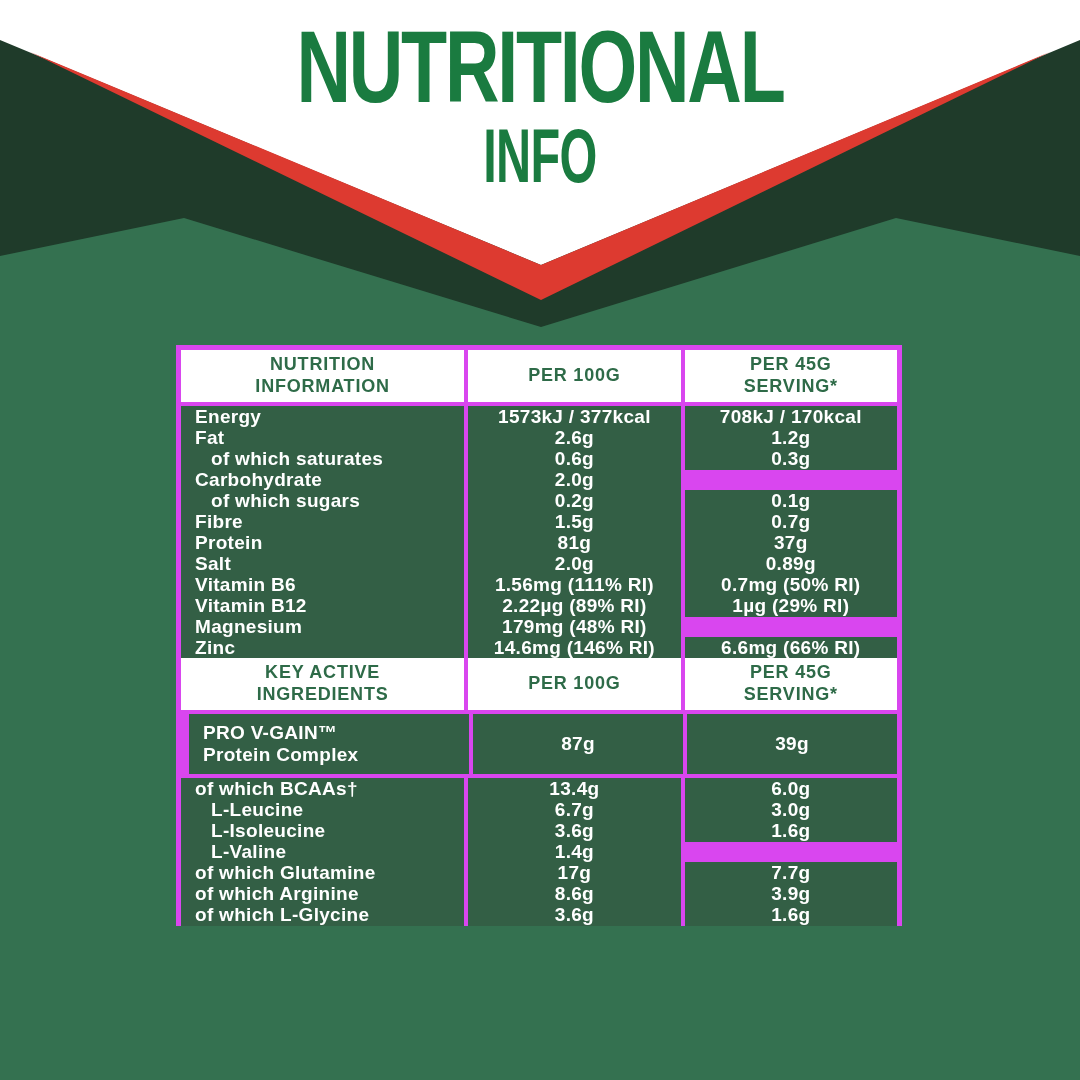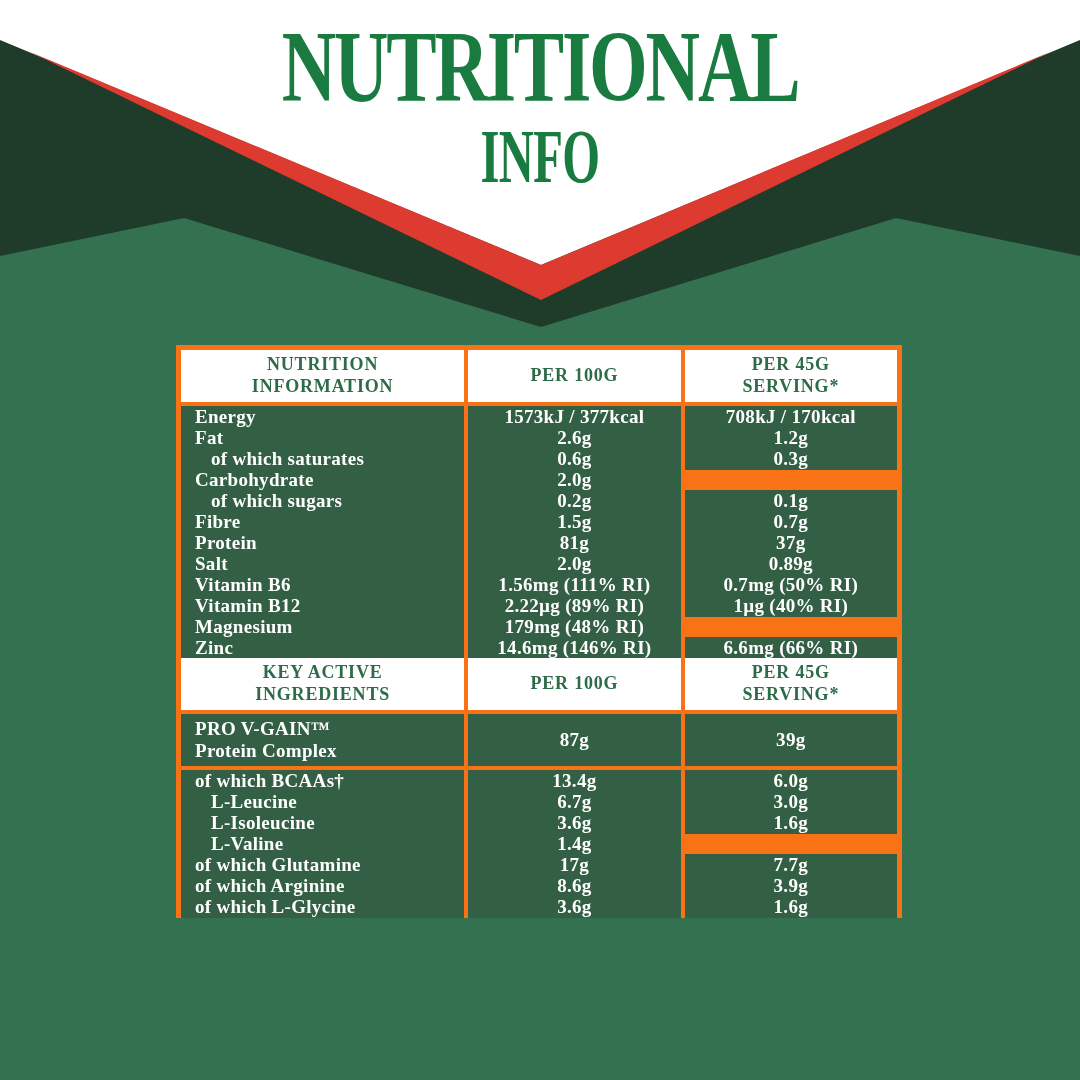--- a/index.html
+++ b/index.html
@@ -1,42 +1,42 @@
 <!DOCTYPE html>
 <html><head>
 <meta charset="utf-8">
 <style>
   html,body{margin:0;padding:0;background:#222;}
   .canvas{
     position:relative;width:1080px;height:1080px;overflow:hidden;
-    background:#ffffff;font-family:Liberation Serif, serif;
+    background:#ffffff;font-family:Liberation Sans, sans-serif;
     margin:0 auto;
   }
   .banner-svg{position:absolute;left:0;top:0;width:1080px;height:1080px;}
   .title{
     position:absolute;left:0;top:16px;width:1080px;text-align:center;
     font-size:102px;font-weight:700;line-height:1;color:#1a7b40;
     letter-spacing:-3px;transform:scaleX(0.74);transform-origin:50% 50%;
     white-space:nowrap;
   }
   .subtitle{
     position:absolute;left:0;top:118px;width:1080px;text-align:center;
     font-size:76px;font-weight:700;line-height:1;color:#1a7b40;
     letter-spacing:-1px;transform:scaleX(0.64);transform-origin:50% 50%;
     white-space:nowrap;
   }
   .nutri-table{
     position:absolute;left:176px;top:345px;width:726px;
-    box-sizing:border-box;background:#f97316;padding:5px;
+    box-sizing:border-box;background:#d946ef;padding:5px;
     display:flex;flex-direction:column;row-gap:4px;
   }
   .tgroup{display:flex;flex-direction:column;row-gap:4px;}
   .trow{display:grid;grid-template-columns:40fr 30fr 30fr;column-gap:4px;height:17px;flex:none;}
   .trow.thead{height:52px;}
-  .trow.tall{height:52px;}
+  .trow.tall{height:60px;margin-left:8px;}
   .cell{display:flex;align-items:center;overflow:visible;}
   .hcell{
     background:#ffffff;color:#2e6b48;justify-content:center;text-align:center;
     font-size:18px;font-weight:700;letter-spacing:0.8px;line-height:1.2;
     white-space:pre-line;text-transform:uppercase;
   }
   .gcell{background:#335f45;color:#ffffff;font-weight:700;font-size:19px;letter-spacing:0.3px;}
   .label{justify-content:flex-start;padding-left:14px;white-space:pre-line;line-height:1.15;}
   .label.indent{padding-left:30px;}
   .value{justify-content:center;text-align:right;}
@@ -107,21 +107,21 @@
           <div class="cell gcell value">0.89g</div>
         </div>
         <div class="trow">
           <div class="cell gcell label">Vitamin B6</div>
           <div class="cell gcell value">1.56mg (111% RI)</div>
           <div class="cell gcell value">0.7mg (50% RI)</div>
         </div>
         <div class="trow">
           <div class="cell gcell label">Vitamin B12</div>
           <div class="cell gcell value">2.22µg (89% RI)</div>
-          <div class="cell gcell value">1µg (40% RI)</div>
+          <div class="cell gcell value">1µg (29% RI)</div>
         </div>
         <div class="trow">
           <div class="cell gcell label">Magnesium</div>
           <div class="cell gcell value">179mg (48% RI)</div>
         </div>
         <div class="trow">
           <div class="cell gcell label">Zinc</div>
           <div class="cell gcell value">14.6mg (146% RI)</div>
           <div class="cell gcell value">6.6mg (66% RI)</div>
         </div>

